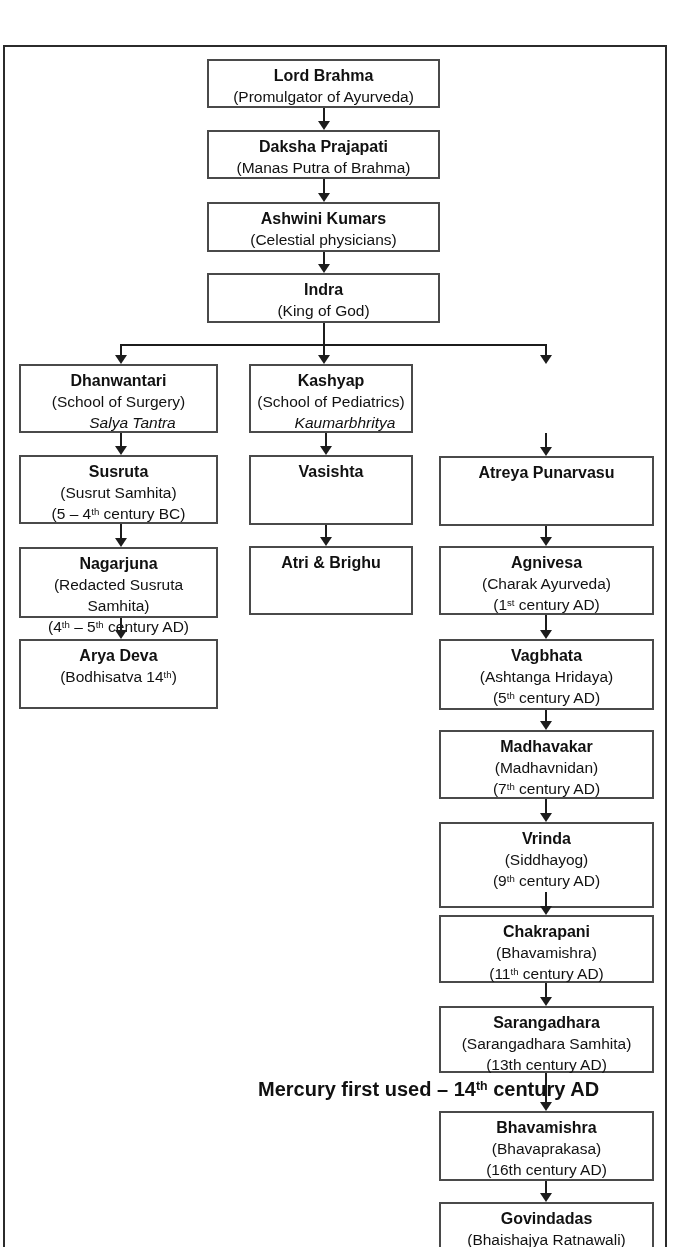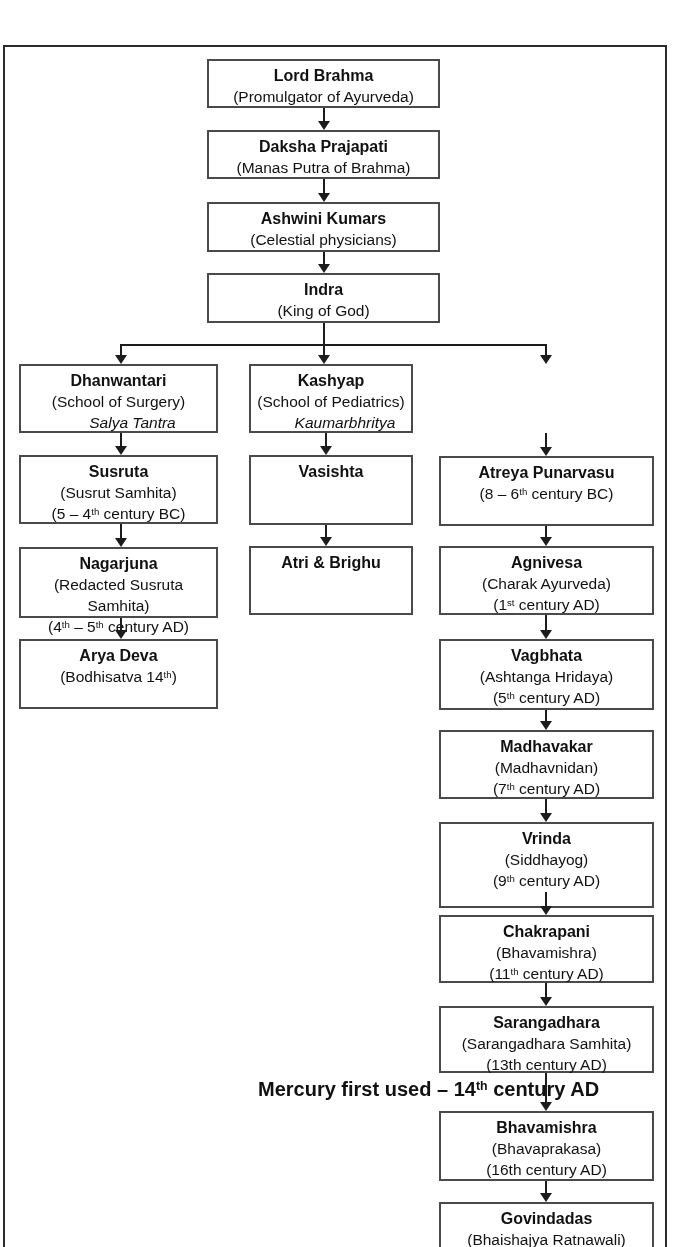--- a/index.html
+++ b/index.html
@@ -87,21 +87,20 @@
 
   <div class="box" style="left:249px;top:413px;width:164px;height:70px">
     <div class="t">Vasishta</div>
   </div>
   <div class="box" style="left:249px;top:504px;width:164px;height:69px">
     <div class="t">Atri &amp; Brighu</div>
   </div>
 
   <div class="box" style="left:439px;top:414px;width:215px;height:70px">
     <div class="t">Atreya Punarvasu</div>
-    <div class="s">(8 – 6<sup>th</sup> century BC)</div>
   </div>
   <div class="box" style="left:439px;top:504px;width:215px;height:69px">
     <div class="t">Agnivesa</div>
     <div class="s">(Charak Ayurveda)</div>
     <div class="s">(1<sup>st</sup> century AD)</div>
   </div>
   <div class="box" style="left:439px;top:597px;width:215px;height:71px">
     <div class="t">Vagbhata</div>
     <div class="s">(Ashtanga Hridaya)</div>
     <div class="s">(5<sup>th</sup> century AD)</div>

